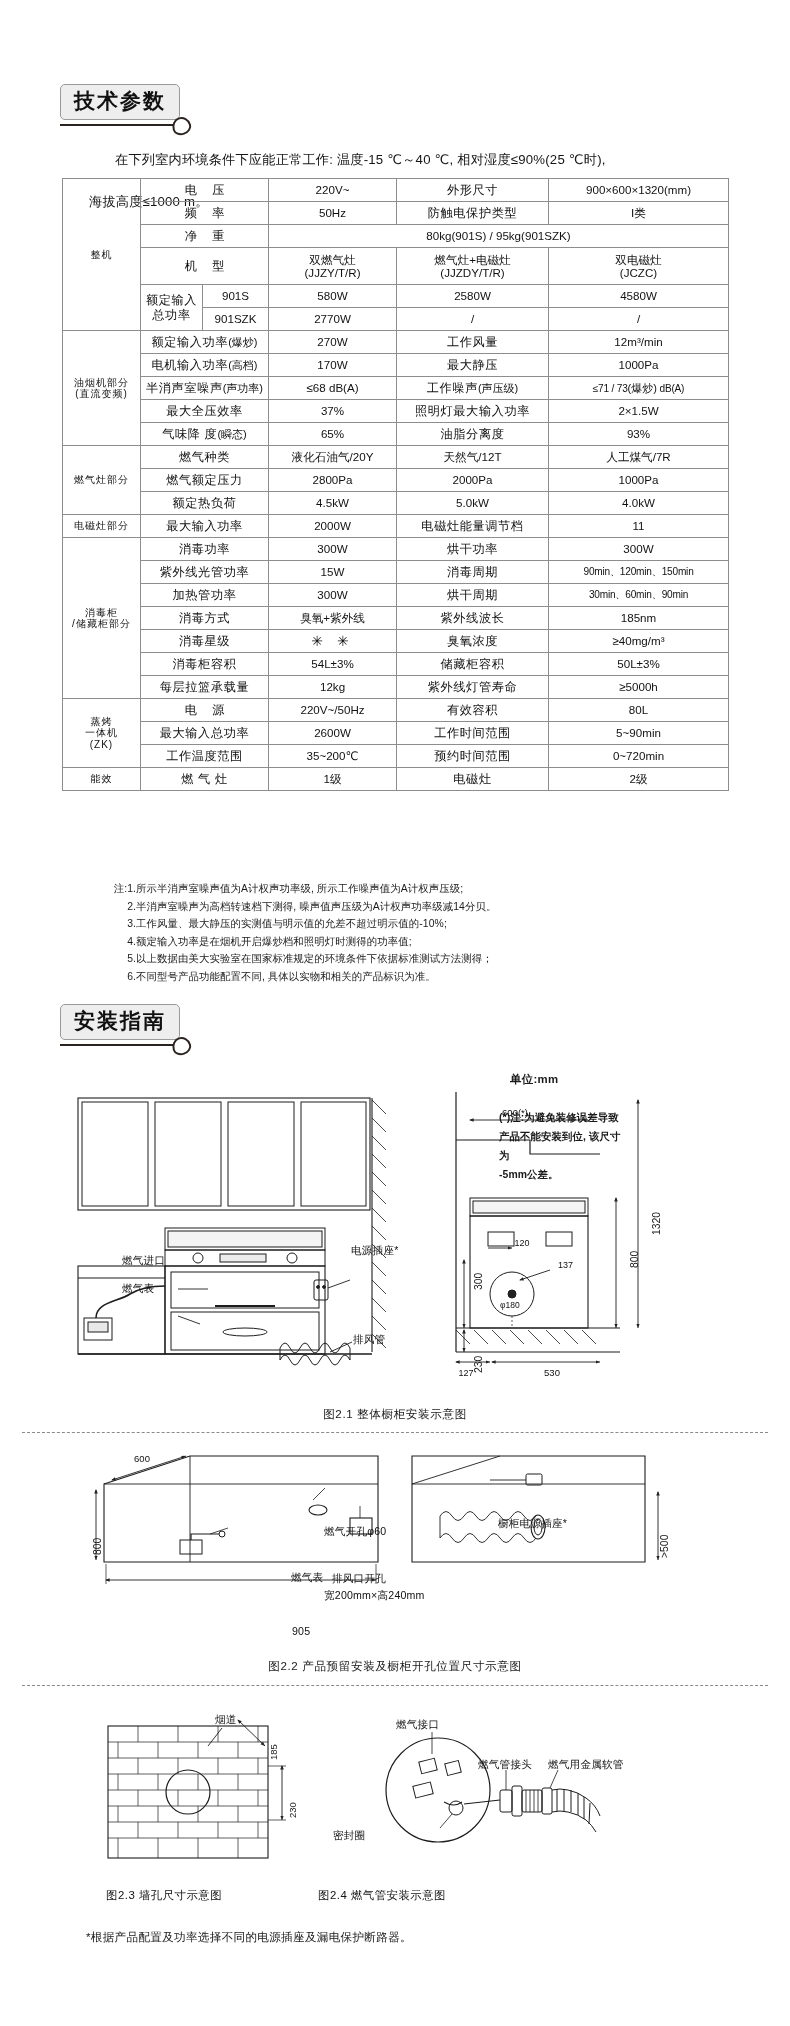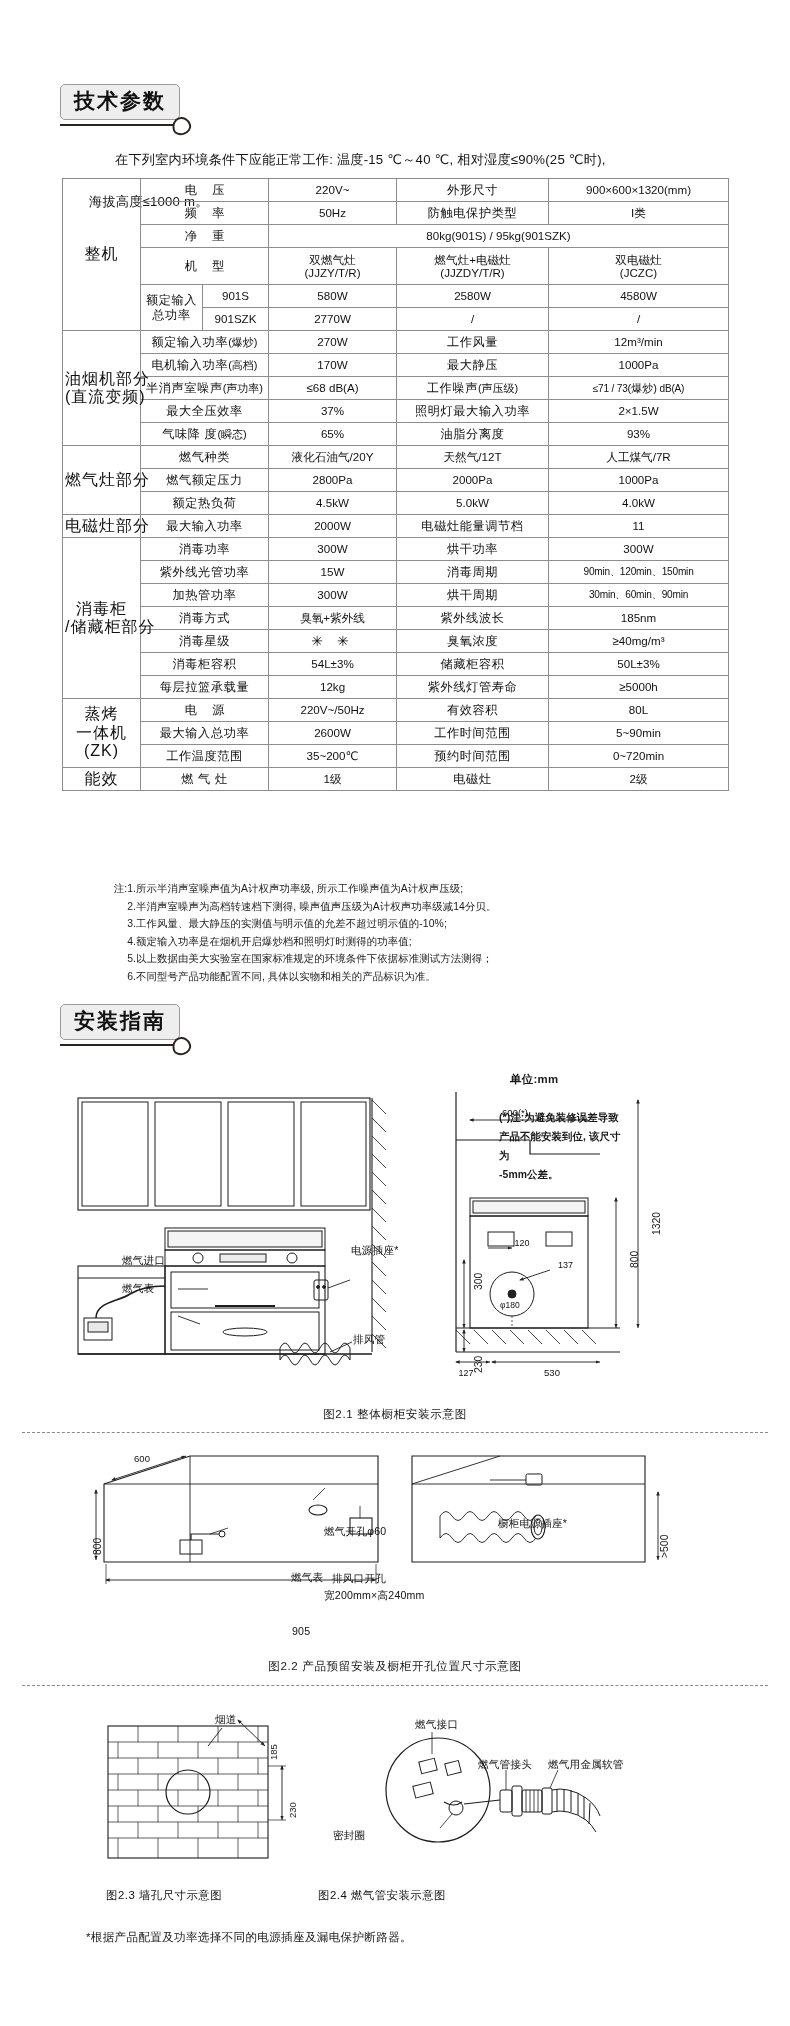--- a/index.html
+++ b/index.html
@@ -32,21 +32,21 @@
 
   
   table.spec{
     position:absolute;border-collapse:collapse;table-layout:fixed;
     font-size:11.6px;color:#111;
   }
   table.spec td{
     border:1px solid #8d8d8d;text-align:center;vertical-align:middle;
     padding:1px 2px;height:20px;line-height:1.15;white-space:nowrap;
   }
-  td.grp{font-size:16px;font-weight:500;letter-spacing:1px;}
+  td.grp{font-size:10px;font-weight:500;letter-spacing:1px;}
   td.lbl{font-size:12.2px;letter-spacing:.6px;}
   .sp{letter-spacing:6px;padding-left:6px;}
   .sm{font-size:11px;letter-spacing:0;}
   .two-line{line-height:1.3;white-space:normal;}
   .tiny{font-size:10.1px;letter-spacing:-.2px;}
   .star{font-size:14px;letter-spacing:5px;}
 
   
   .notes{position:absolute;font-size:10.4px;line-height:17.5px;color:#1b1b1b;letter-spacing:.1px;}
   .notes .row{display:flex;}
@@ -608,21 +608,21 @@
       <line x1="392" y1="116" x2="380" y2="130" stroke-width=".8"></line>
       <line x1="446" y1="92" x2="446" y2="72" stroke-width=".8"></line>
       <line x1="490" y1="90" x2="498" y2="72" stroke-width=".8"></line>
     </g>
   </svg>
 
   <div class="lbl-t" style="left:215px;top:1713px;">烟道</div>
   <div class="vtext" style="left:268px;top:1760px;transform:rotate(-90deg);font-size:9.5px;">185</div>
   <div class="vtext" style="left:287px;top:1818px;transform:rotate(-90deg);font-size:9.5px;">230</div>
 
-  <div class="lbl-t" style="left:415px;top:1718px;">燃气接口</div>
+  <div class="lbl-t" style="left:396px;top:1718px;">燃气接口</div>
   <div class="lbl-t" style="left:333px;top:1829px;">密封圈</div>
   <div class="lbl-t" style="left:478px;top:1758px;">燃气管接头</div>
   <div class="lbl-t" style="left:548px;top:1758px;">燃气用金属软管</div>
 
   <div class="lbl-c" style="left:106px;top:1888px;">图2.3 墙孔尺寸示意图</div>
   <div class="lbl-c" style="left:318px;top:1888px;">图2.4 燃气管安装示意图</div>
 
   <div class="footnote" style="left:86px;top:1930px;">*根据产品配置及功率选择不同的电源插座及漏电保护断路器。</div>
 
 </div>

